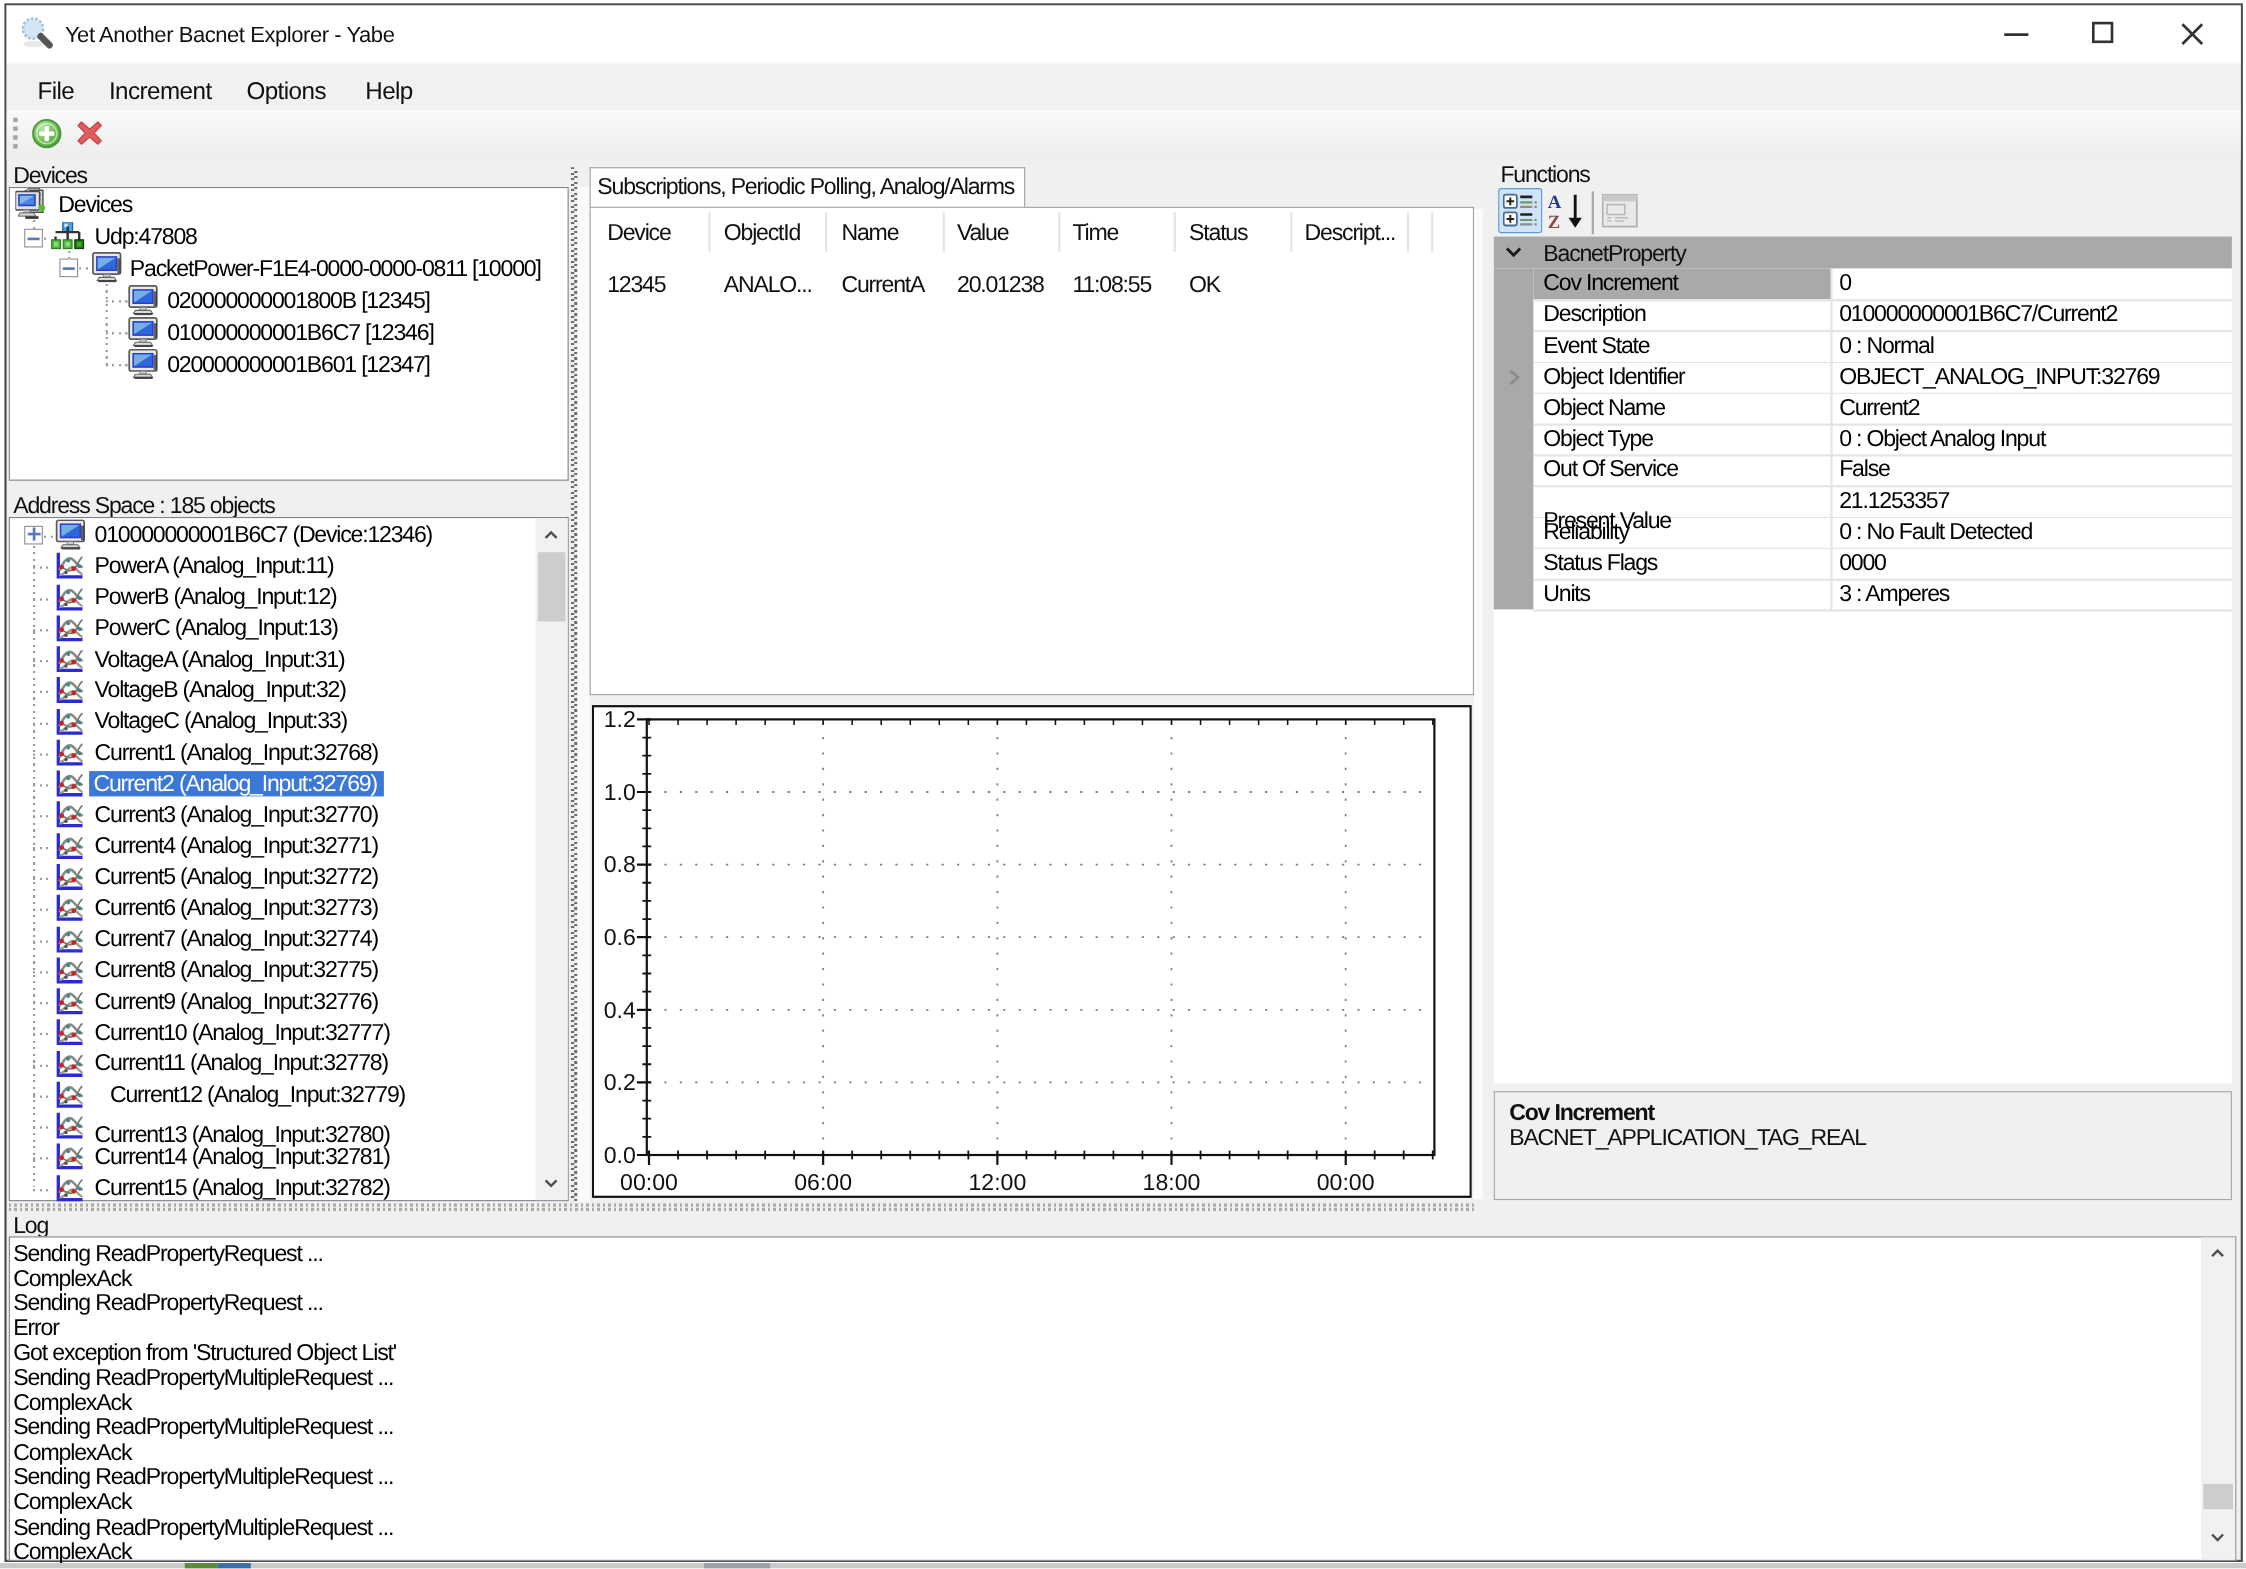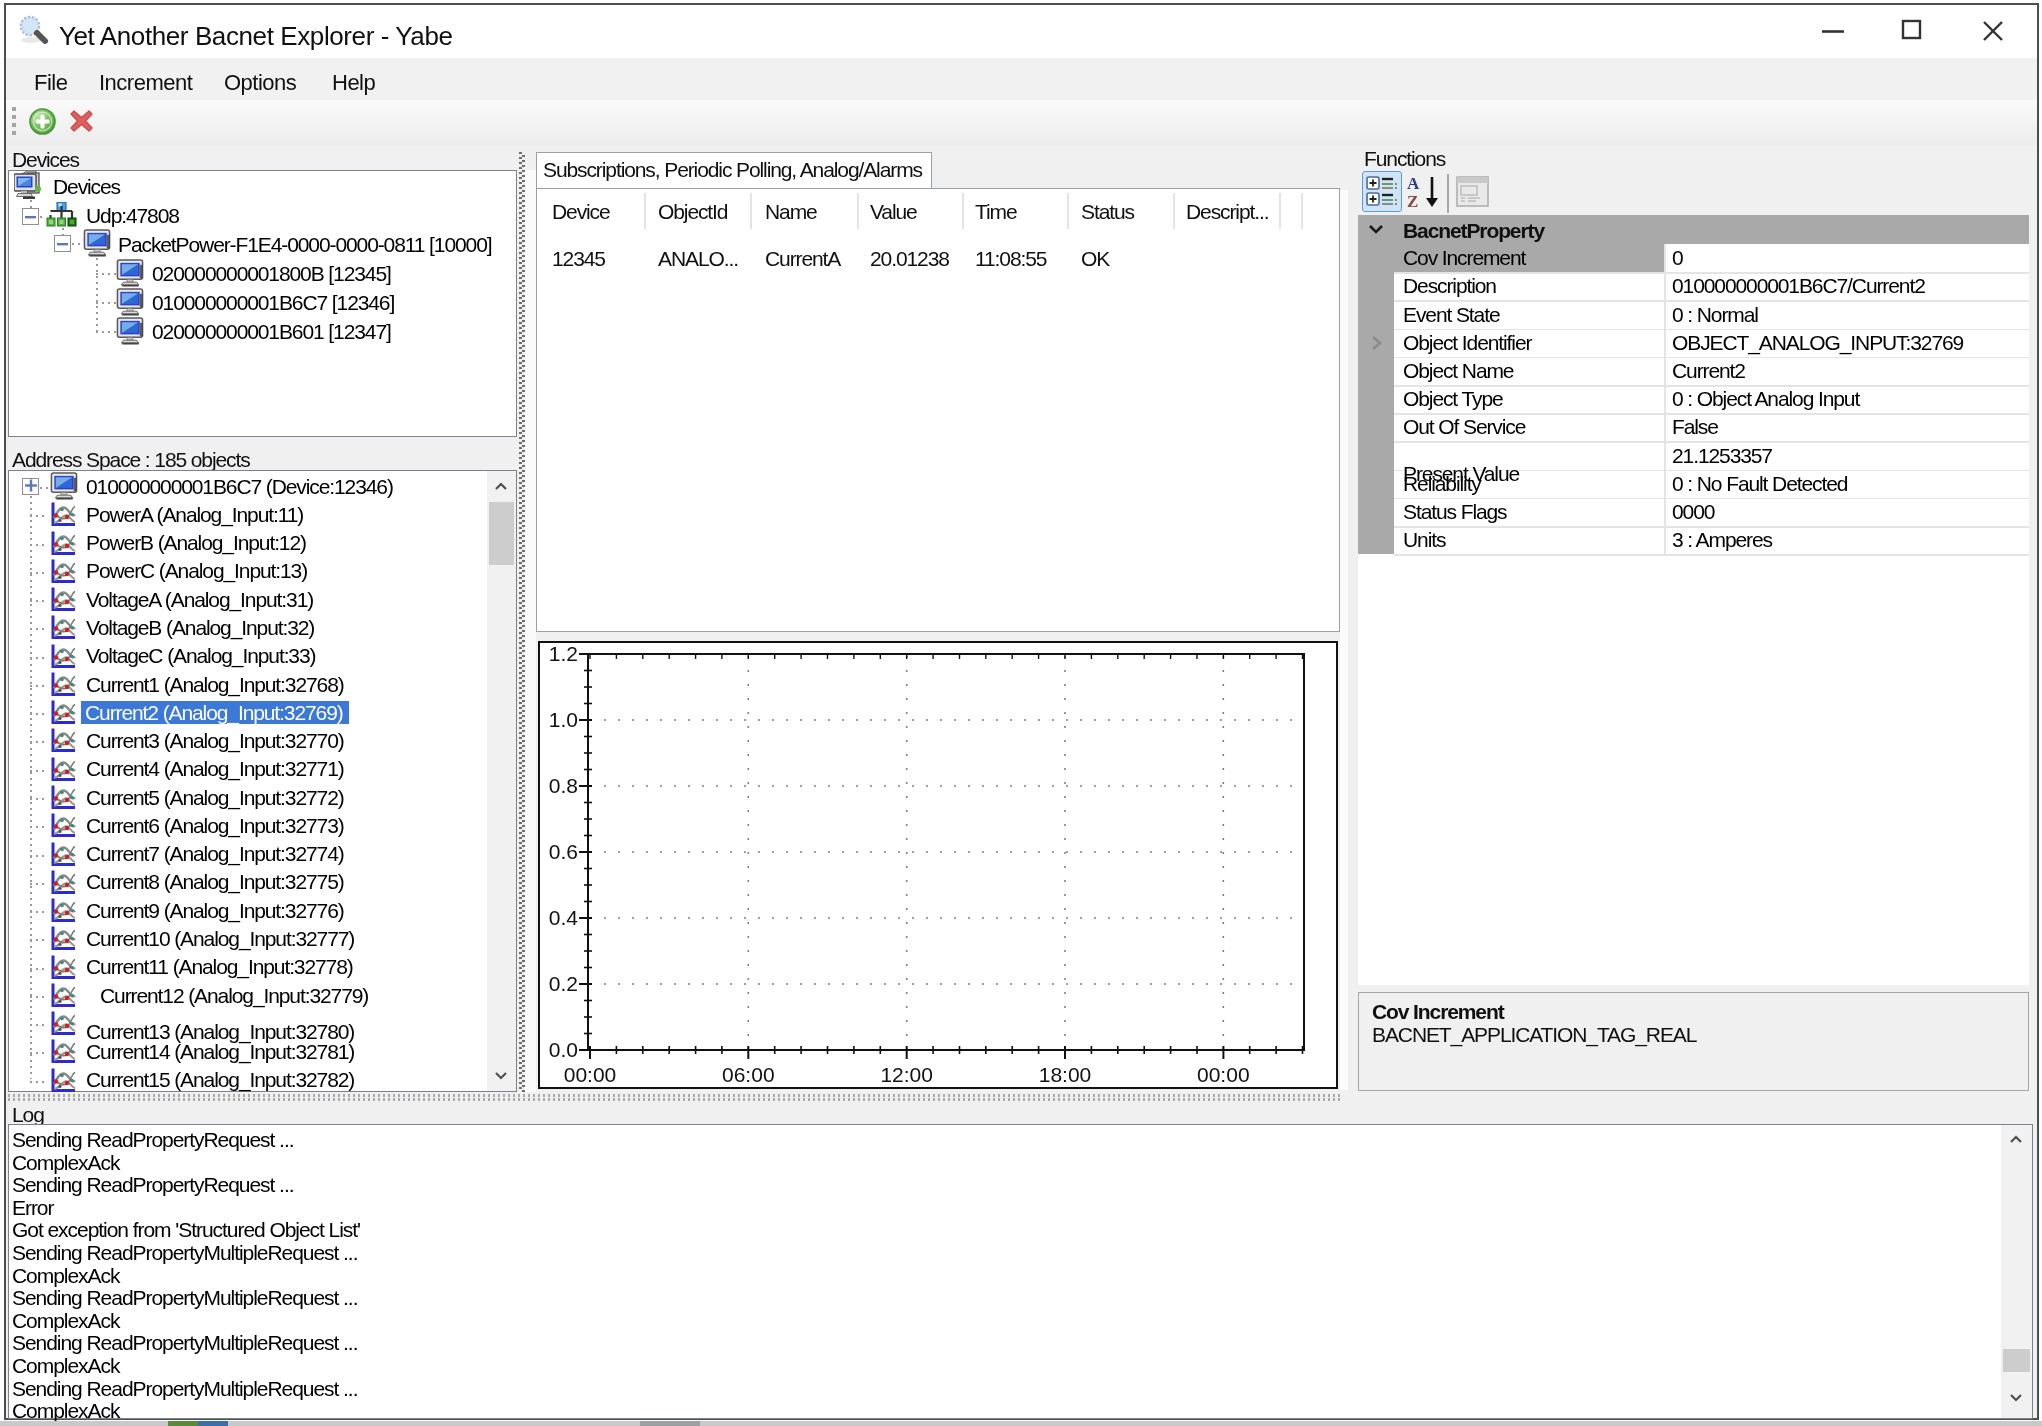--- a/index.html
+++ b/index.html
@@ -29,21 +29,21 @@
   <div class="titlebar"></div>
   <div class="menubar"></div>
   <div class="toolbar"></div>
 
   <svg class="abs" style="left:18px;top:14px" width="34" height="34" viewBox="0 0 34 34">
     <ellipse cx="13" cy="26" rx="10" ry="3" fill="#e8e8e8"></ellipse>
     <circle cx="12" cy="12" r="9" fill="#d8e9f7" stroke="#9bb8d4" stroke-width="2.5" stroke-dasharray="2.5 1.5"></circle>
     <circle cx="12" cy="12" r="9" fill="#cfe4f5" opacity="0.5"></circle>
     <line x1="19" y1="19" x2="27" y2="27" stroke="#555" stroke-width="6" stroke-linecap="round"></line>
   </svg>
-  <div class="lbl" style="left:59px;top:21px;font-size:26px;letter-spacing:-0.4px">Yet Another Bacnet Explorer - Yabe</div>
+  <div class="lbl" style="left:59px;top:21px;font-size:20px;letter-spacing:-0.4px">Yet Another Bacnet Explorer - Yabe</div>
   <svg class="abs" style="left:1815px;top:18px" width="200" height="26" viewBox="0 0 200 26">
     <line x1="7" y1="13.5" x2="29" y2="13.5" stroke="#333" stroke-width="2.6"></line>
     <rect x="88" y="3" width="17" height="17" fill="none" stroke="#333" stroke-width="2.4"></rect>
     <line x1="169" y1="4" x2="187" y2="22" stroke="#333" stroke-width="2.4"></line>
     <line x1="187" y1="4" x2="169" y2="22" stroke="#333" stroke-width="2.4"></line>
   </svg>
 
   <div class="lbl" style="left:34px;top:70px;font-size:22px;letter-spacing:-0.5px">File</div>
   <div class="lbl" style="left:99px;top:70px;font-size:22px;letter-spacing:-0.5px">Increment</div>
   <div class="lbl" style="left:224px;top:70px;font-size:22px;letter-spacing:-0.5px">Options</div>
@@ -463,21 +463,21 @@
     <rect x="1" y="1" width="31" height="29" fill="#e9e9e9" stroke="#b0b0b0" stroke-width="1.6"></rect>
     <rect x="1" y="1" width="31" height="6" fill="#c9c9c9"></rect>
     <rect x="5" y="10" width="16" height="9" fill="none" stroke="#b8b8b8" stroke-width="1.4"></rect>
     <path d="M5 22 h4 M5 25 h4 M12 22 h12 M12 25 h8" stroke="#bdbdbd" stroke-width="1.4"></path>
   </svg>
   <div class="abs" style="left:1358px;top:215px;width:671px;height:770px;background:#fff"></div>
   <div class="abs" style="left:1358px;top:215px;width:671px;height:29px;background:#a9a9a9"></div>
   <svg class="abs" style="left:1366px;top:221px" width="20" height="17" viewBox="0 0 20 17">
       <path d="M4 5 L10 11 L16 5" fill="none" stroke="#1a1a1a" stroke-width="2.6"></path>
     </svg>
-  <div class="lbl" style="left:1403px;top:219px;font-weight:bold">BacnetProperty</div>
+  <div class="lbl" style="left:1403px;top:219px;font-weight:normal">BacnetProperty</div>
   <div class="abs" style="left:1358px;top:244px;width:36px;height:310px;background:#a9a9a9"></div>
   <div class="abs" style="left:1394px;top:244px;width:271px;height:28px;background:#a9a9a9"></div>
   <div class="gridline" style="left:1394px;top:272.2px;width:635px;height:1.6px"></div>
   <div class="gridline" style="left:1394px;top:300.4px;width:635px;height:1.6px"></div>
   <div class="gridline" style="left:1394px;top:328.6px;width:635px;height:1.6px"></div>
   <div class="gridline" style="left:1394px;top:356.8px;width:635px;height:1.6px"></div>
   <div class="gridline" style="left:1394px;top:385.0px;width:635px;height:1.6px"></div>
   <div class="gridline" style="left:1394px;top:413.2px;width:635px;height:1.6px"></div>
   <div class="gridline" style="left:1394px;top:441.4px;width:635px;height:1.6px"></div>
   <div class="gridline" style="left:1394px;top:469.6px;width:635px;height:1.6px"></div>

